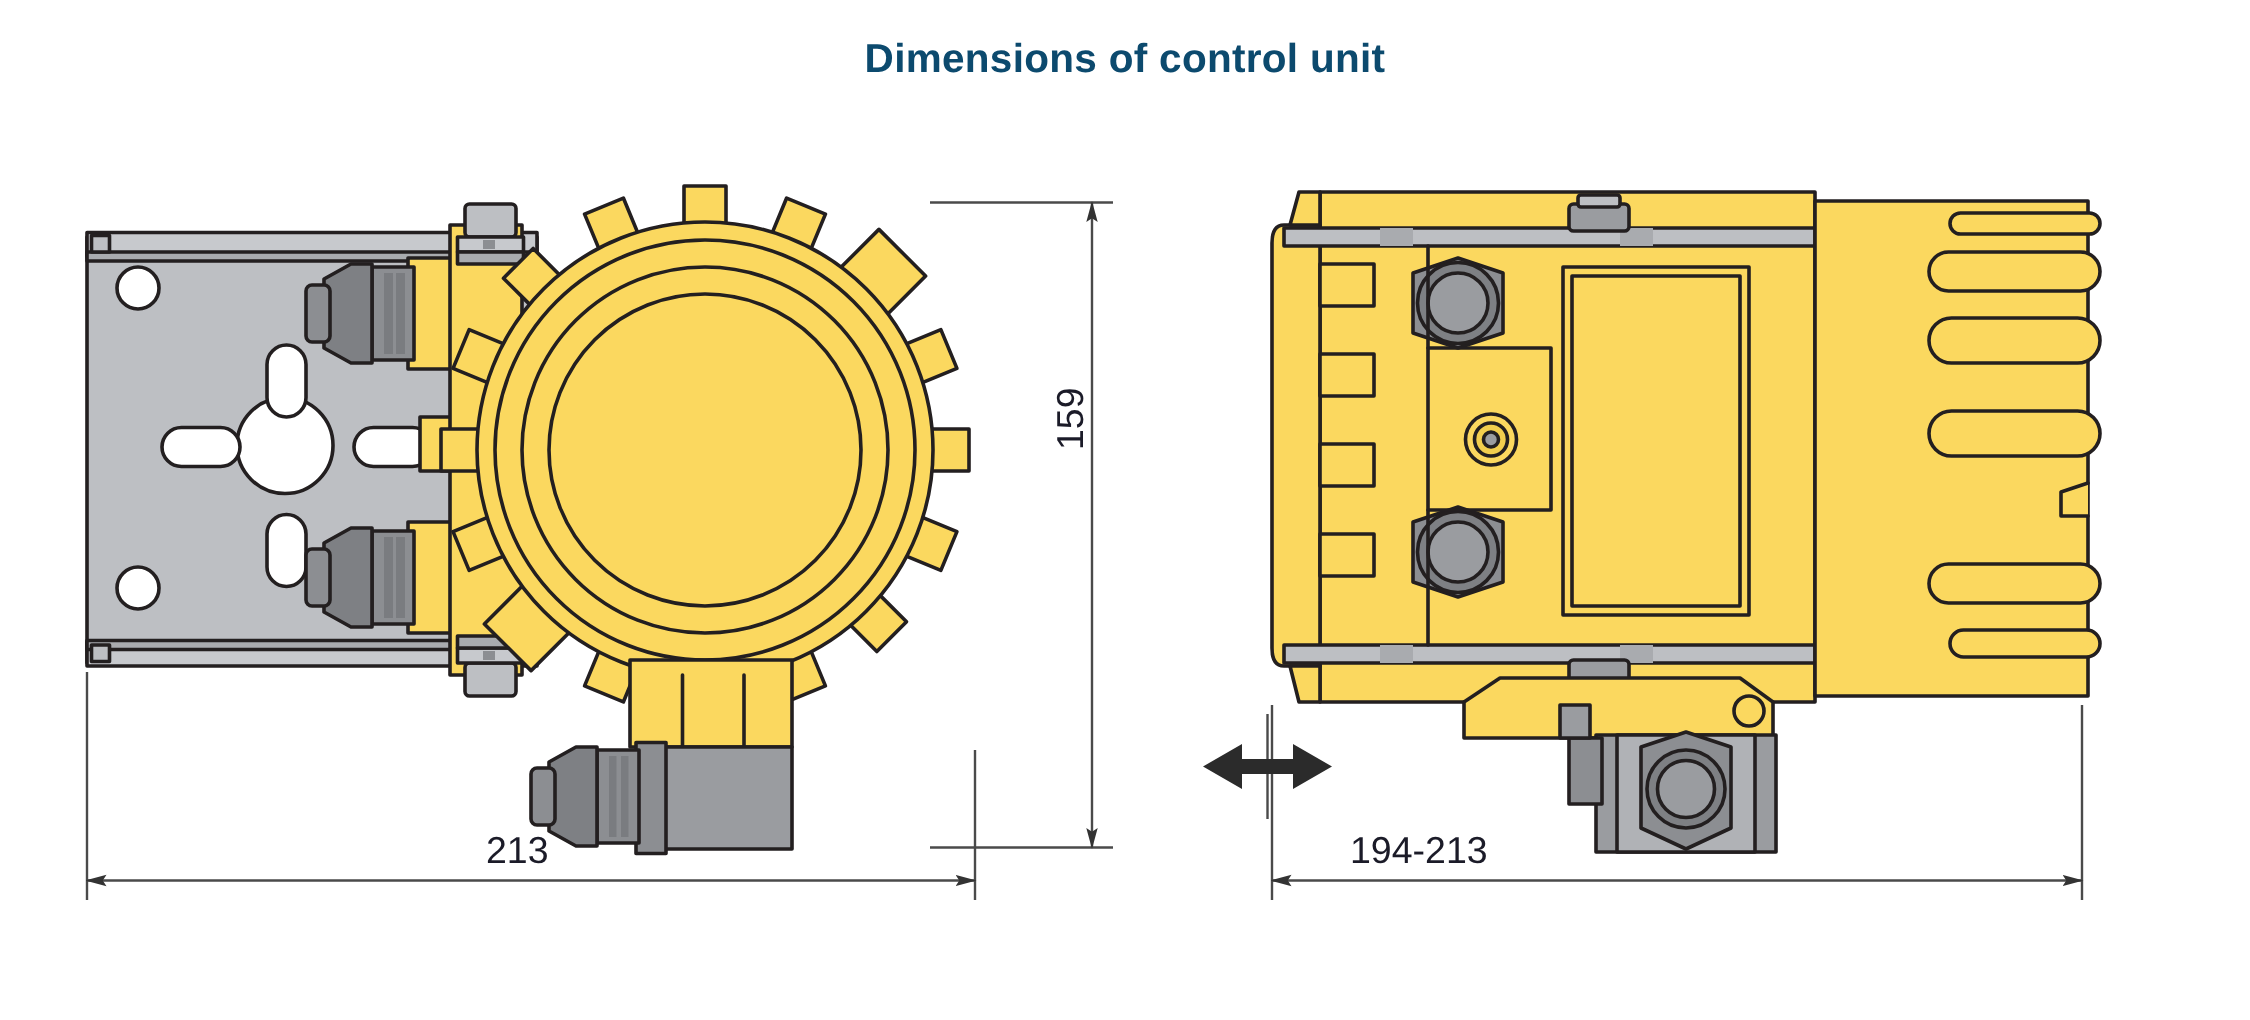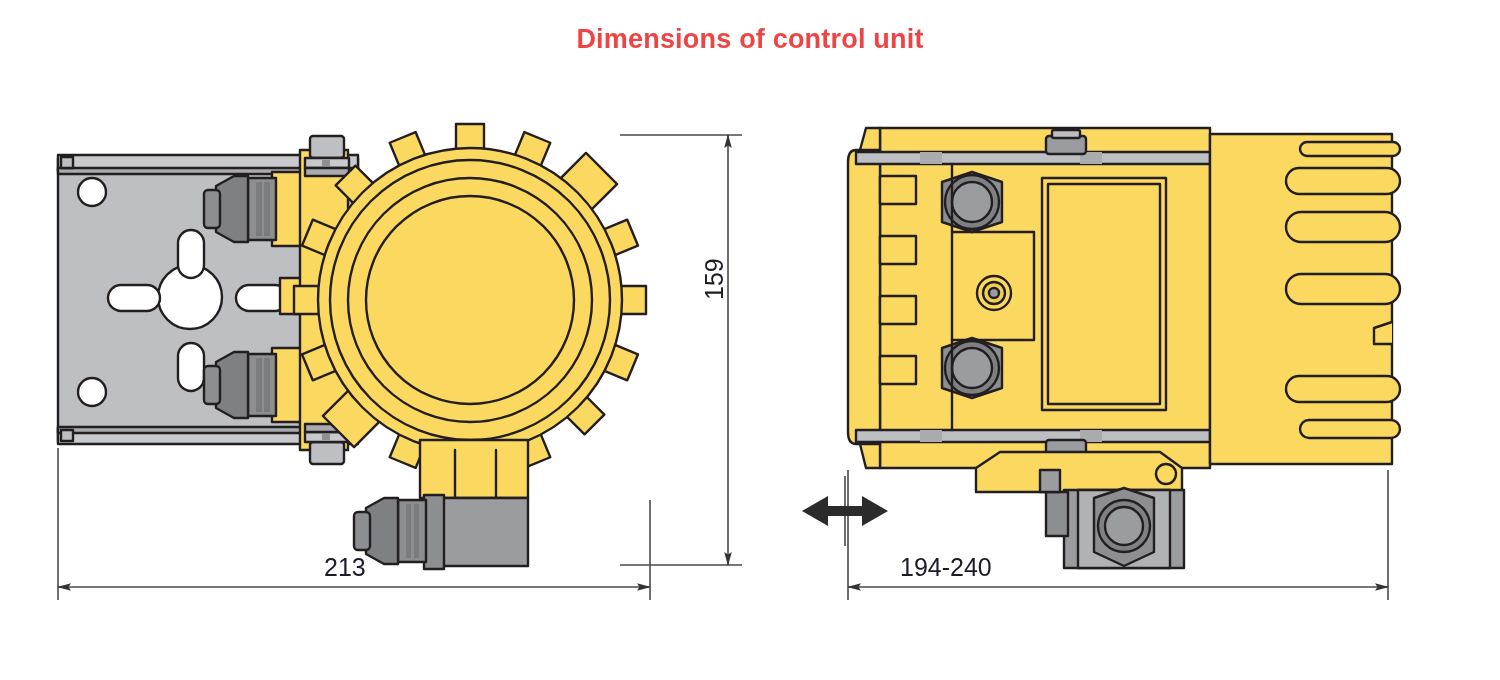--- a/index.html
+++ b/index.html
@@ -3,21 +3,21 @@
 <meta charset="utf-8">
 <style>
   html,body{margin:0;padding:0;background:#ffffff;}
   body{width:1500px;height:680px;position:relative;overflow:hidden;
        font-family:"Liberation Sans",sans-serif;color:#1b1b28;}
 
   .page{position:absolute;inset:0;background:#fff;}
 
   .title{
     position:absolute;left:0;top:24px;width:1500px;text-align:center;
-    font-size:27px;font-weight:bold;letter-spacing:.2px;color:#ef4444;
+    font-size:27px;font-weight:bold;letter-spacing:.2px;color:#0c4a6e;
     font-family:"Liberation Sans",sans-serif;
   }
 
   .figure{position:absolute;left:0;top:0;width:1500px;height:680px;}
   .figure svg{display:block;}
 
   .dim-label{
     position:absolute;font-size:25px;color:#1b1b28;
     font-family:"Liberation Sans",sans-serif;white-space:nowrap;
   }
@@ -285,15 +285,15 @@
 
     <g>
       <line x1="845" y1="476" x2="845" y2="546" stroke="#4a4a4a" stroke-width="1.6"></line>
       <path d="M802,511 L828,496 L828,506 L862,506 L862,496 L888,511 L862,526 L862,516 L828,516 L828,526 Z" fill="#2b2b2b" stroke="none"></path>
     </g>
   </svg>
   </div>
 
   <div class="dim-label dim-213">213</div>
   <div class="dim-label dim-159">159</div>
-  <div class="dim-label dim-194">194-240</div>
+  <div class="dim-label dim-194">194-213</div>
 
 </div>
 
 </body></html>

